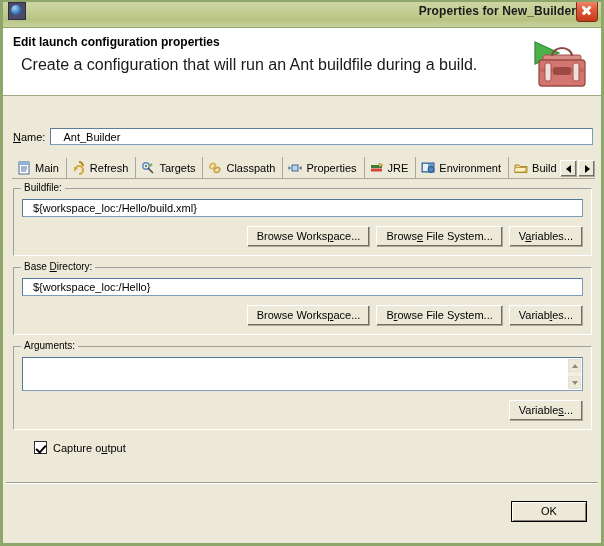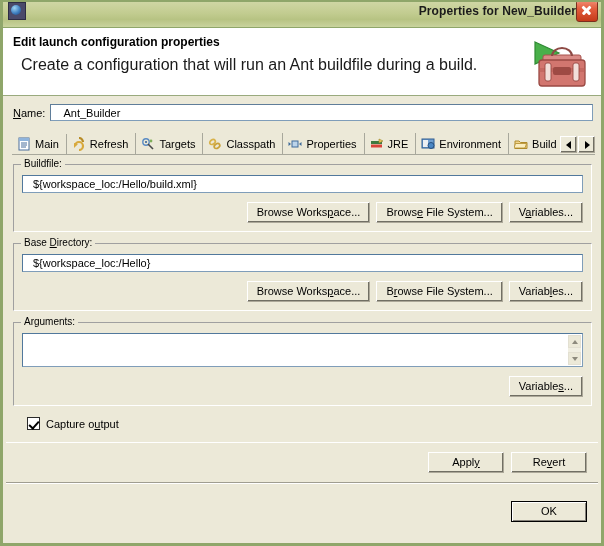--- a/index.html
+++ b/index.html
@@ -107,20 +107,21 @@
     top: 8px;
     width: 66px;
     height: 54px;
   }
 
   
   .name-row {
     display: flex;
     align-items: center;
     padding: 8px 8px 0 10px;
+    margin-top: 24px;
   }
   .name-label {
     font-size: 11px;
     margin-right: 5px;
     white-space: nowrap;
   }
   .name-input {
     flex: 1 1 auto;
     height: 17px;
     font-family: "Liberation Sans", sans-serif;
@@ -317,21 +318,21 @@
     transform: translate(-50%, -50%);
   }
   .args-scroll span.up::after   { border-bottom: 4px solid #8d8a7d; }
   .args-scroll span.down::after { border-top: 4px solid #8d8a7d; }
 
   
   .check-row {
     display: flex;
     align-items: center;
     gap: 6px;
-    margin: 6px 0 0 17px;
+    margin: 6px 0 0 24px;
     font-size: 11px;
   }
   .checkbox {
     width: 13px; height: 13px;
     box-sizing: border-box;
     background: #ffffff;
     border: 1px solid #2b2b2b;
     position: relative;
     flex: 0 0 auto;
     cursor: pointer;
@@ -530,22 +531,18 @@
       </div>
     </div>
 
     <div class="check-row">
       <div class="checkbox checked"></div>
       <span>Capture o<u>u</u>tput</span>
     </div>
 
   </div>
 
-  <div class="applybar">
-    <button class="btn wide">Appl<u>y</u></button>
-    <button class="btn wide">Re<u>v</u>ert</button>
-  </div>
 
   <div class="okbar">
     <button class="btn wide default">OK</button>
   </div>
 
 </div>
 
 </body></html>

